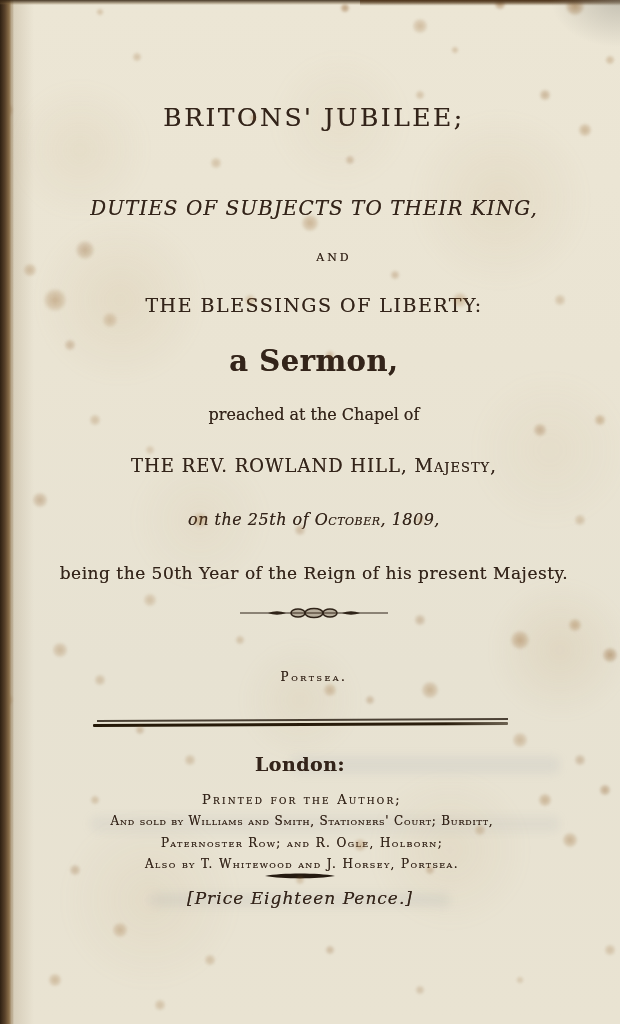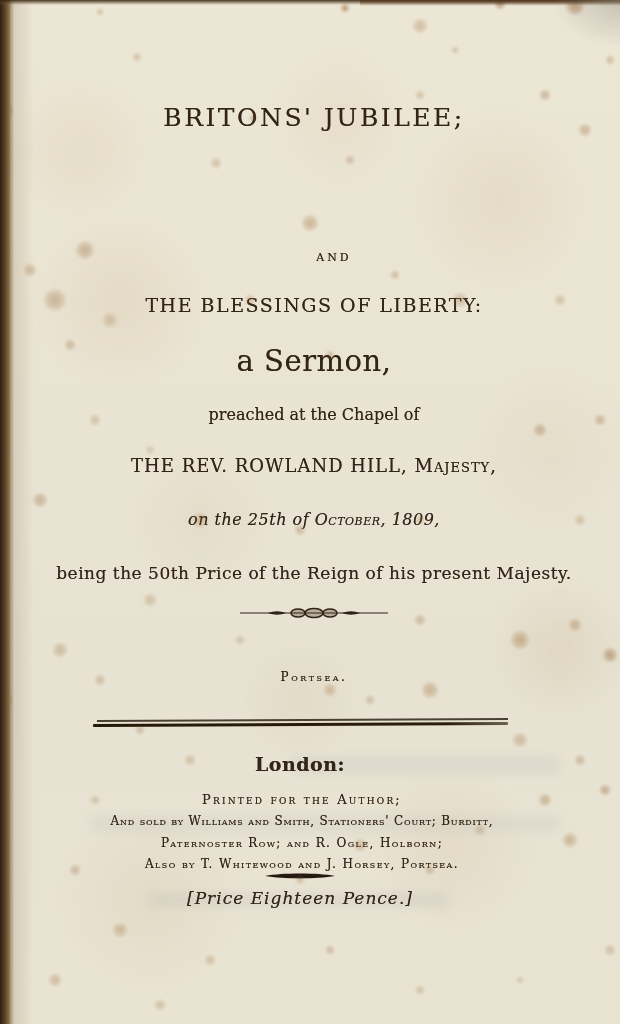--- a/index.html
+++ b/index.html
@@ -30,21 +30,21 @@
   #textcol{position:absolute;left:10px;right:2px;top:0;bottom:0;color:#33241a;}
   .line{position:absolute;left:0;width:100%;text-align:center;white-space:nowrap;
         text-shadow:0 0 .6px rgba(60,40,25,.65);}
   .line span{white-space:pre-wrap;}
   .sc{font-variant:small-caps;}
   .t-title   {top:103px;font-size:25px;letter-spacing:2.5px;}
   .t-orthe   {top:160px;font-size:11px;letter-spacing:3px;}
   .t-duties  {top:196px;font-size:20px;font-style:italic;letter-spacing:1px;}
   .t-and     {top:251px;font-size:11px;letter-spacing:3px;padding-left:20px;}
   .t-bless   {top:294px;font-size:19px;letter-spacing:1.5px;}
-  .t-sermon  {top:344px;font-size:29px;font-weight:normal;letter-spacing:.5px;}
+  .t-sermon  {top:344px;font-size:29px;font-weight:bold;letter-spacing:.5px;}
   .t-preach  {top:405px;font-size:16px;}
   .t-chapel  {top:455px;font-size:18px;letter-spacing:1px;}
   .t-date    {top:510px;font-size:16px;font-style:italic;letter-spacing:.5px;}
   .t-occas   {top:563px;font-size:17px;letter-spacing:.5px;}
   .t-byline  {top:643px;font-size:17px;letter-spacing:2.5px;}
   .t-place   {top:670px;font-size:12px;letter-spacing:2.5px;}
   .t-city    {top:753px;font-size:19px;font-weight:bold;letter-spacing:.5px;transform:translateX(-14px);}
   .t-imp0    {top:792px;font-size:13px;letter-spacing:2.2px;transform:translateX(-12px);}
   .t-imp1    {top:814px;font-size:12px;letter-spacing:.8px;transform:translateX(-12px);}
   .t-imp2    {top:836px;font-size:12px;letter-spacing:1.4px;transform:translateX(-12px);}
@@ -78,30 +78,31 @@
       <div class="mot" style="left: 270px; top: 50px; width: 140px; height: 140px; background: radial-gradient(circle, rgba(184, 154, 104, 0.08), rgba(184, 154, 104, 0) 70%);"></div>
       <div class="mot" style="left: 130px; top: 450px; width: 140px; height: 140px; background: radial-gradient(circle, rgba(184, 154, 104, 0.08), rgba(184, 154, 104, 0) 70%);"></div>
     </div>
 
   <div class="ghost" style="left:290px;top:756px;width:270px;height:18px;background:rgba(150,160,170,.12);"></div>
   <div class="ghost" style="left:90px;top:816px;width:470px;height:16px;background:rgba(150,160,170,.10);"></div>
   <div class="ghost" style="left:150px;top:893px;width:300px;height:14px;background:rgba(140,150,160,.12);"></div>
 
   <div id="textcol">
     <div class="line t-title">BRITONS' JUBILEE;</div>
+    <div class="line t-duties">DUTIES OF SUBJECTS TO THEIR KING,</div>
     <div class="line t-and">AND</div>
     <div class="line t-bless">THE BLESSINGS OF LIBERTY:</div>
     <div class="line t-sermon">a Sermon,</div>
     <div class="line t-preach">preached at the Chapel of</div>
 
     <div class="line t-chapel"><span>THE REV. ROWLAND HILL, </span><span class="sc">Majesty</span><span>,</span></div>
 
     <div class="line t-date"><span>on the 25th of </span><span class="sc">October</span><span>, 1809,</span></div>
 
-    <div class="line t-occas">being the 50th Price of the Reign of his present Majesty.</div>
+    <div class="line t-occas">being the 50th Year of the Reign of his present Majesty.</div>
 
     <div class="rulewrap" id="ornament-wrap">
       <svg width="152" height="14" viewBox="0 0 152 14">
         <line x1="2" y1="7" x2="150" y2="7" stroke="#2f2318" stroke-width="1"></line>
         <path d="M30 7 C36 4.8 42 4.8 48 7 C42 9.2 36 9.2 30 7 Z" fill="#2f2318"></path>
         <path d="M104 7 C110 4.8 116 4.8 122 7 C116 9.2 110 9.2 104 7 Z" fill="#2f2318"></path>
         <ellipse cx="60" cy="7" rx="7" ry="4" fill="rgba(70,50,30,.30)" stroke="#2f2318" stroke-width="1.5"></ellipse>
         <ellipse cx="76" cy="7" rx="9" ry="4.6" fill="rgba(70,50,30,.30)" stroke="#2f2318" stroke-width="1.5"></ellipse>
         <ellipse cx="92" cy="7" rx="7" ry="4" fill="rgba(70,50,30,.30)" stroke="#2f2318" stroke-width="1.5"></ellipse>
       </svg>

